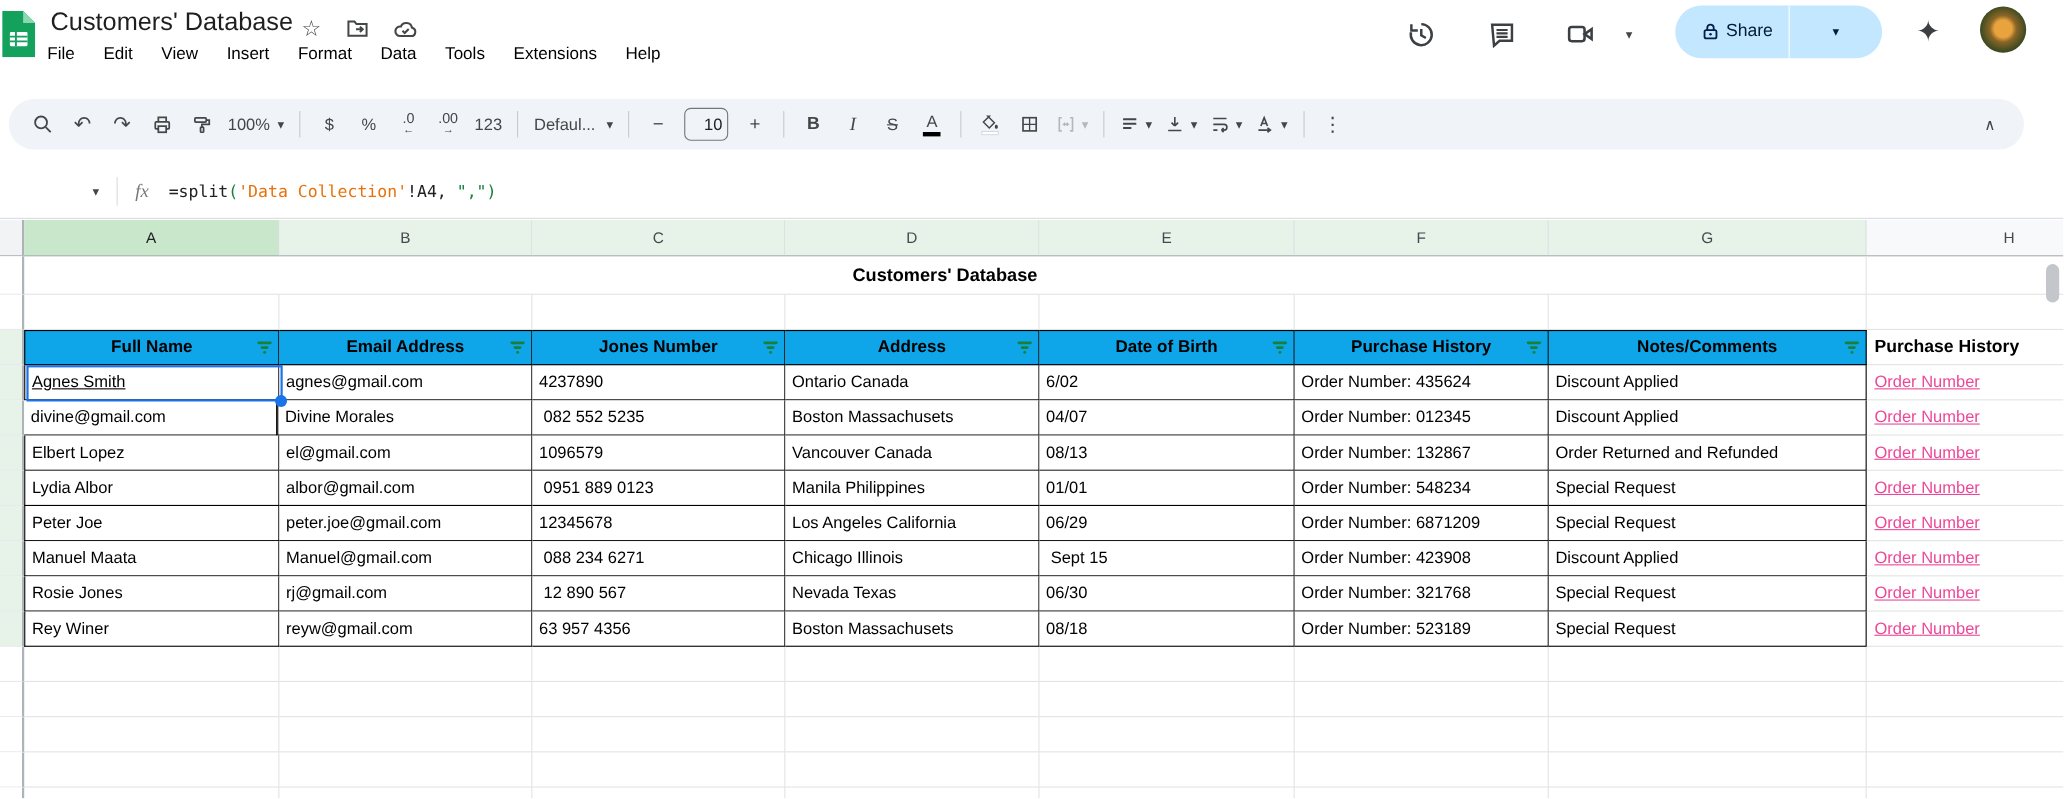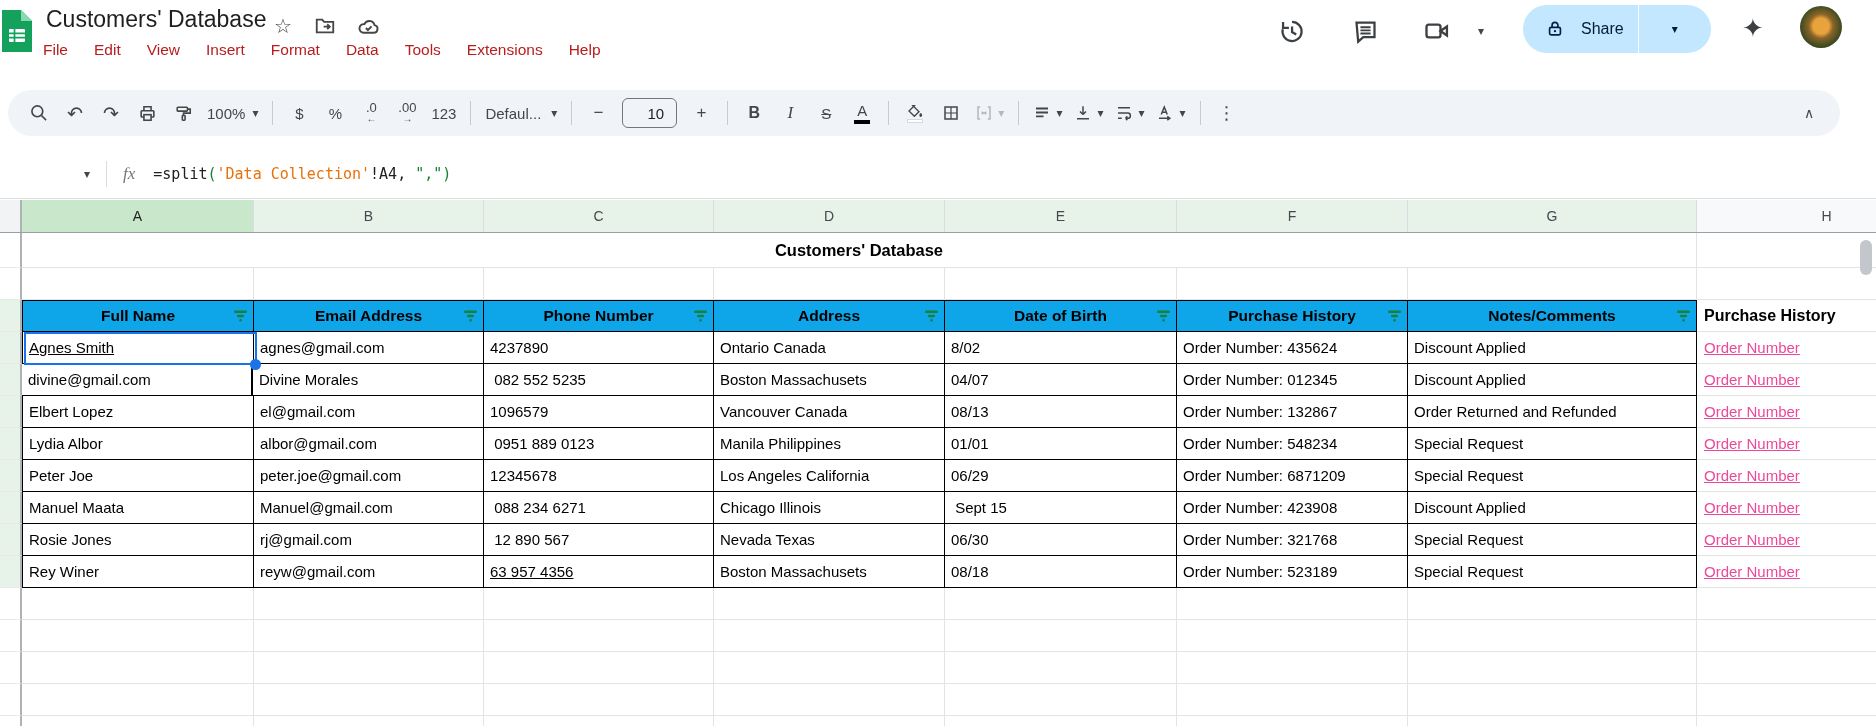--- a/index.html
+++ b/index.html
@@ -7,27 +7,27 @@
               font-family:"Liberation Sans", sans-serif; }
   #stage { position:relative; width:1876px; height:726px; background:#fff; overflow:hidden; }
 
   
   #topbar { position:absolute; top:0; left:0; width:1876px; height:85px; background:#fff; }
   #logo { position:absolute; left:2px; top:10px; }
   #doc-title { position:absolute; left:46px; top:6px; font-size:23px; color:#1f1f1f; white-space:nowrap; }
   .doc-icon { position:absolute; top:13px; color:#444746; font-size:20px; width:26px; height:26px;
               display:flex; align-items:center; justify-content:center; }
   #menubar { position:absolute; left:30px; top:36px; display:flex; }
-  .menu-item { padding:5px 13px; font-size:15.5px; color:#b91c1c; border-radius:6px; cursor:default; }
+  .menu-item { padding:5px 13px; font-size:15.5px; color:#000000; border-radius:6px; cursor:default; }
 
   .tr-icon { position:absolute; top:14px; width:34px; height:34px; display:flex; align-items:center; justify-content:center; }
   .caret { font-size:12px; color:#444746; }
   #share-pill { position:absolute; left:1523px; top:5px; width:188px; height:48px; border-radius:24px;
                 background:#c2e7ff; display:flex; align-items:center; }
-  #share-main { display:flex; align-items:center; gap:16px; padding:0 14px 0 22px; height:100%; }
+  #share-main { display:flex; align-items:center; gap:4px; padding:0 14px 0 22px; height:100%; }
   #share-label { font-size:16px; font-weight:500; color:#001d35; }
   #share-divider { width:1px; height:48px; background:#fff; }
   #share-caret { flex:1; display:flex; align-items:center; justify-content:center; height:100%; }
   #sparkle { position:absolute; left:1742px; top:13px; font-size:26px; color:#3c4043; }
   #avatar { position:absolute; left:1800px; top:6px; width:42px; height:42px; border-radius:50%;
             background:radial-gradient(circle at 50% 48%, #e8a33d 0 26%, #8a6527 40%, #3d4a22 68%, #232f18 100%); }
 
   
   #toolbar { position:absolute; left:8px; top:90px; width:1832px; height:46px; border-radius:23px;
              background:#f0f4f9; display:flex; align-items:center; padding:0 14px; gap:2px; color:#444746; }
@@ -36,21 +36,21 @@
   .tdiv { width:1px; height:24px; background:#c7cacf; margin:0 7px; flex:none; }
   .stack { display:flex; flex-direction:column; align-items:center; line-height:11px; font-size:13px; }
   .stack .arr { font-size:10px; }
   .glyph-b { font-weight:bold; font-size:16px; }
   .glyph-i { font-style:italic; font-family:"Liberation Serif", serif; font-size:17px; }
   .glyph-s { text-decoration:line-through; font-size:15px; }
   .a-under { display:flex; flex-direction:column; align-items:center; }
   .a-under .A { font-size:15px; line-height:15px; }
   .bar-black { width:16px; height:4px; background:#000; margin-top:2px; }
   .bar-light { width:16px; height:4px; background:#fff; border:1px solid #d5d9de; margin-top:1px; }
-  #fs-box { width:55px; height:30px; border:1px solid #747775; border-radius:6px; display:flex;
+  #fs-box { width:40px; height:30px; border:1px solid #747775; border-radius:6px; display:flex;
             align-items:center; justify-content:center; font-size:15px; color:#202124; background:transparent;padding-left:12px; }
   .grayed { color:#b4b8bd; }
   #tb-spacer { flex:1; }
 
   
   #formulabar { position:absolute; top:150px; left:0; width:1876px; height:49px; background:#fff;
                 border-bottom:1px solid #dadce0; display:flex; align-items:center; }
   #namebox-caret { margin-left:84px; color:#444746; font-size:12px; }
   #fb-div { width:1px; height:26px; background:#dadce0; margin:0 16px; }
   #fx { font-family:"Liberation Serif", serif; font-style:italic; font-size:17px; color:#747775; margin-right:18px; }
@@ -354,21 +354,21 @@
         <div class="c th first" style="width: 232px;"><span>Full Name</span><span class="filtericon"><svg width="15" height="14" viewBox="0 0 15 14">
               <rect x="1" y="1.5" width="13" height="2.4" rx="1.2" fill="#188038"></rect>
               <rect x="4" y="5.8" width="7" height="2.4" rx="1.2" fill="#188038"></rect>
               <rect x="6.3" y="10.1" width="2.6" height="2.4" rx="1.2" fill="#188038"></rect>
             </svg></span></div>
         <div class="c th" style="width: 230px;"><span>Email Address</span><span class="filtericon"><svg width="15" height="14" viewBox="0 0 15 14">
               <rect x="1" y="1.5" width="13" height="2.4" rx="1.2" fill="#188038"></rect>
               <rect x="4" y="5.8" width="7" height="2.4" rx="1.2" fill="#188038"></rect>
               <rect x="6.3" y="10.1" width="2.6" height="2.4" rx="1.2" fill="#188038"></rect>
             </svg></span></div>
-        <div class="c th" style="width: 230px;"><span>Phone Number</span><span class="filtericon"><svg width="15" height="14" viewBox="0 0 15 14">
+        <div class="c th" style="width: 230px;"><span>Jones Number</span><span class="filtericon"><svg width="15" height="14" viewBox="0 0 15 14">
               <rect x="1" y="1.5" width="13" height="2.4" rx="1.2" fill="#188038"></rect>
               <rect x="4" y="5.8" width="7" height="2.4" rx="1.2" fill="#188038"></rect>
               <rect x="6.3" y="10.1" width="2.6" height="2.4" rx="1.2" fill="#188038"></rect>
             </svg></span></div>
         <div class="c th" style="width: 231px;"><span>Address</span><span class="filtericon"><svg width="15" height="14" viewBox="0 0 15 14">
               <rect x="1" y="1.5" width="13" height="2.4" rx="1.2" fill="#188038"></rect>
               <rect x="4" y="5.8" width="7" height="2.4" rx="1.2" fill="#188038"></rect>
               <rect x="6.3" y="10.1" width="2.6" height="2.4" rx="1.2" fill="#188038"></rect>
             </svg></span></div>
         <div class="c th" style="width: 232px;"><span>Date of Birth</span><span class="filtericon"><svg width="15" height="14" viewBox="0 0 15 14">
@@ -387,21 +387,21 @@
               <rect x="6.3" y="10.1" width="2.6" height="2.4" rx="1.2" fill="#188038"></rect>
             </svg></span></div>
         <div class="c hhead" style="width: 260px;">Purchase History</div>
       </div>
       <div class="row">
         <div class="sliver green"></div>
         <div class="c td first" style="width: 232px; text-decoration: underline;">Agnes Smith</div>
         <div class="c td" style="width: 230px;">agnes@gmail.com</div>
         <div class="c td" style="width: 230px;">4237890</div>
         <div class="c td" style="width: 231px;">Ontario Canada</div>
-        <div class="c td" style="width: 232px;">8/02</div>
+        <div class="c td" style="width: 232px;">6/02</div>
         <div class="c td" style="width: 231px;">Order Number: 435624</div>
         <div class="c td" style="width: 289px;">Discount Applied</div>
         <div class="c hlink" style="width: 260px;"><span class="link">Order Number</span></div>
       </div>
       <div class="row">
         <div class="sliver green"></div>
         <div class="c td" style="width: 230px;">divine@gmail.com</div>
         <div class="c td first" style="width: 232px;">Divine Morales</div>
         <div class="c td" style="width: 230px;"> 082 552 5235</div>
         <div class="c td" style="width: 231px;">Boston Massachusets</div>
@@ -462,21 +462,21 @@
         <div class="c td" style="width: 231px;">Nevada Texas</div>
         <div class="c td" style="width: 232px;">06/30</div>
         <div class="c td" style="width: 231px;">Order Number: 321768</div>
         <div class="c td" style="width: 289px;">Special Request</div>
         <div class="c hlink" style="width: 260px;"><span class="link">Order Number</span></div>
       </div>
       <div class="row">
         <div class="sliver green"></div>
         <div class="c td first" style="width: 232px;">Rey Winer</div>
         <div class="c td" style="width: 230px;">reyw@gmail.com</div>
-        <div class="c td" style="width: 230px; text-decoration: underline;">63 957 4356</div>
+        <div class="c td" style="width: 230px;">63 957 4356</div>
         <div class="c td" style="width: 231px;">Boston Massachusets</div>
         <div class="c td" style="width: 232px;">08/18</div>
         <div class="c td" style="width: 231px;">Order Number: 523189</div>
         <div class="c td" style="width: 289px;">Special Request</div>
         <div class="c hlink" style="width: 260px;"><span class="link">Order Number</span></div>
       </div>
       <div class="row">
         <div class="sliver"></div>
         <div class="c light" style="width: 232px;"></div>
         <div class="c light" style="width: 230px;"></div>

